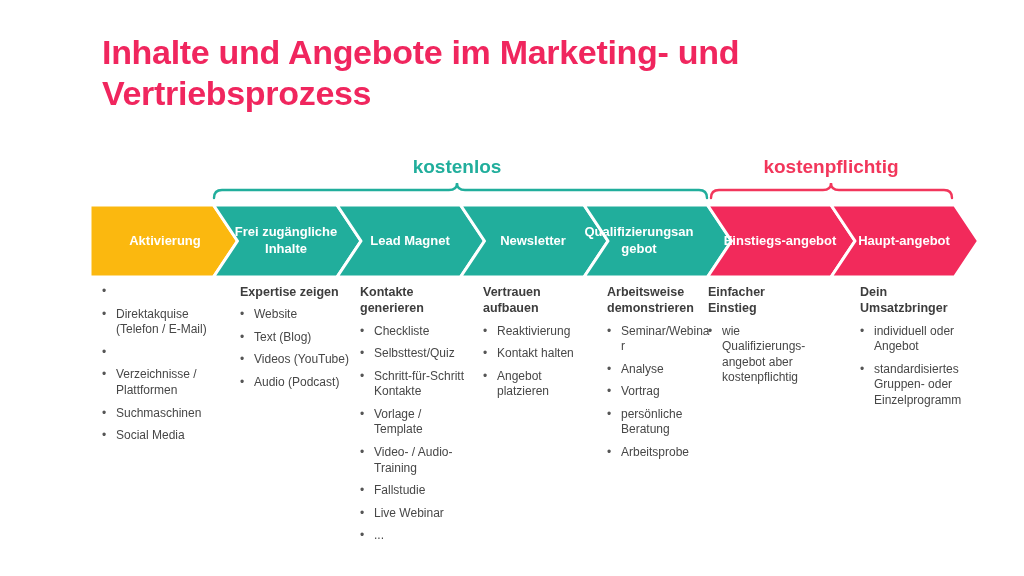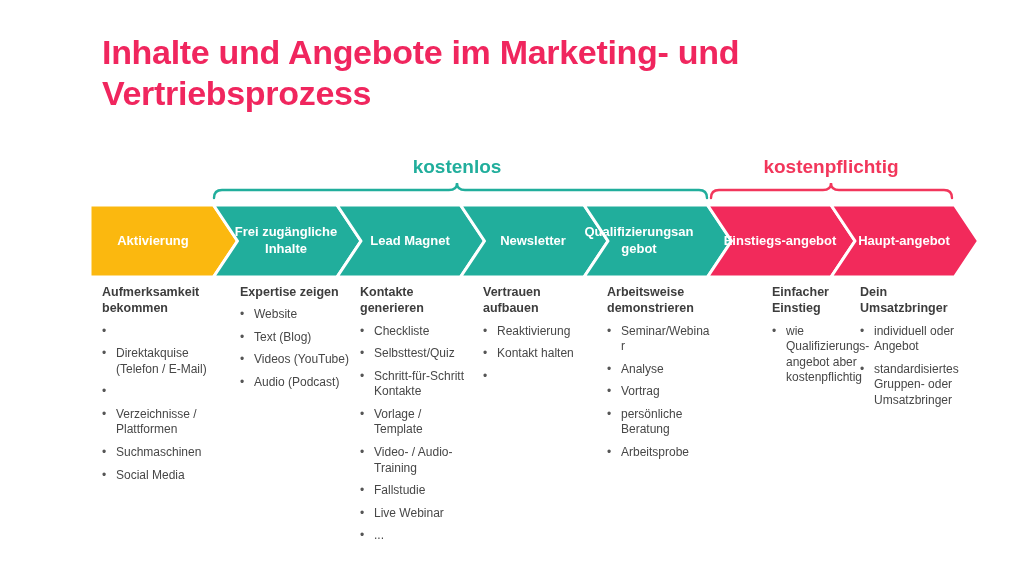--- a/index.html
+++ b/index.html
@@ -41,30 +41,29 @@
   <svg class="arrow-svg" width="1024" height="76" viewBox="0 0 1024 76">
     <polygon stroke="#ffffff" stroke-width="3" stroke-linejoin="round" points="70,2 193.5,2 217.5,38 193.5,74 70,74" fill="#FBB80F"></polygon>
     <polygon stroke="#ffffff" stroke-width="3" stroke-linejoin="round" points="193.5,2 317,2 341,38 317,74 193.5,74 217.5,38" fill="#21AE9C"></polygon>
     <polygon stroke="#ffffff" stroke-width="3" stroke-linejoin="round" points="317,2 440.5,2 464.5,38 440.5,74 317,74 341,38" fill="#21AE9C"></polygon>
     <polygon stroke="#ffffff" stroke-width="3" stroke-linejoin="round" points="440.5,2 564,2 588,38 564,74 440.5,74 464.5,38" fill="#21AE9C"></polygon>
     <polygon stroke="#ffffff" stroke-width="3" stroke-linejoin="round" points="564,2 687.5,2 711.5,38 687.5,74 564,74 588,38" fill="#21AE9C"></polygon>
     <polygon stroke="#ffffff" stroke-width="3" stroke-linejoin="round" points="687.5,2 811,2 835,38 811,74 687.5,74 711.5,38" fill="#F22A5B"></polygon>
     <polygon stroke="#ffffff" stroke-width="3" stroke-linejoin="round" points="811,2 934.5,2 958.5,38 934.5,74 811,74 835,38" fill="#F22A5B"></polygon>
   </svg>
 
-  <div class="stage-label" style="left:72px;width:122px;">Aktivierung</div>
+  <div class="stage-label" style="left:72px;width:122px;padding-left:12px;">Aktivierung</div>
   <div class="stage-label" style="left:208px;width:116px;">Frei zugängliche Inhalte</div>
   <div class="stage-label" style="left:332px;width:116px;">Lead Magnet</div>
   <div class="stage-label" style="left:455px;width:116px;text-align:right;">Newsletter</div>
   <div class="stage-label" style="left:562px;width:114px;">Qualifizierungsangebot</div>
   <div class="stage-label" style="left:702px;width:116px;">Einstiegs-angebot</div>
   <div class="stage-label" style="left:826px;width:116px;">Haupt-angebot</div>
 
   <div class="col" style="left:82px;width:122px;">
-    <div class="col-head">Aufmerksamkeit bekommen</div>
     <ul class="col-list">
         <li>
           <span class="dot">•</span>
         </li>
         <li>
           <span class="dot">•</span>
           <span class="txt">Direktakquise (Telefon / E-Mail)</span>
         </li>
         <li>
           <span class="dot">•</span>
@@ -147,20 +146,21 @@
         <li>
           <span class="dot">•</span>
           <span class="txt">Reaktivierung</span>
         </li>
         <li>
           <span class="dot">•</span>
           <span class="txt">Kontakt halten</span>
         </li>
         <li>
           <span class="dot">•</span>
+          <span class="txt">Angebot platzieren</span>
         </li>
       </ul>
   </div>
   <div class="col" style="left:587px;width:104px;">
     <div class="col-head">Arbeitsweise demonstrieren</div>
     <ul class="col-list">
         <li>
           <span class="dot">•</span>
           <span class="txt">Seminar/Webinar</span>
         </li>
@@ -175,36 +175,36 @@
         <li>
           <span class="dot">•</span>
           <span class="txt">persönliche Beratung</span>
         </li>
         <li>
           <span class="dot">•</span>
           <span class="txt">Arbeitsprobe</span>
         </li>
       </ul>
   </div>
-  <div class="col" style="left:752px;width:108px;">
+  <div class="col" style="left:688px;width:108px;">
     <div class="col-head">Einfacher Einstieg</div>
     <ul class="col-list">
         <li>
           <span class="dot">•</span>
           <span class="txt">wie Qualifizierungs-angebot aber kostenpflichtig</span>
         </li>
       </ul>
   </div>
   <div class="col" style="left:840px;width:116px;">
     <div class="col-head">Dein Umsatzbringer</div>
     <ul class="col-list">
         <li>
           <span class="dot">•</span>
           <span class="txt">individuell oder Angebot</span>
         </li>
         <li>
           <span class="dot">•</span>
-          <span class="txt">standardisiertes Gruppen- oder Umsatzbringer</span>
+          <span class="txt">standardisiertes Gruppen- oder Einzelprogramm</span>
         </li>
       </ul>
   </div>
 
 </div>
 
 </body></html>

